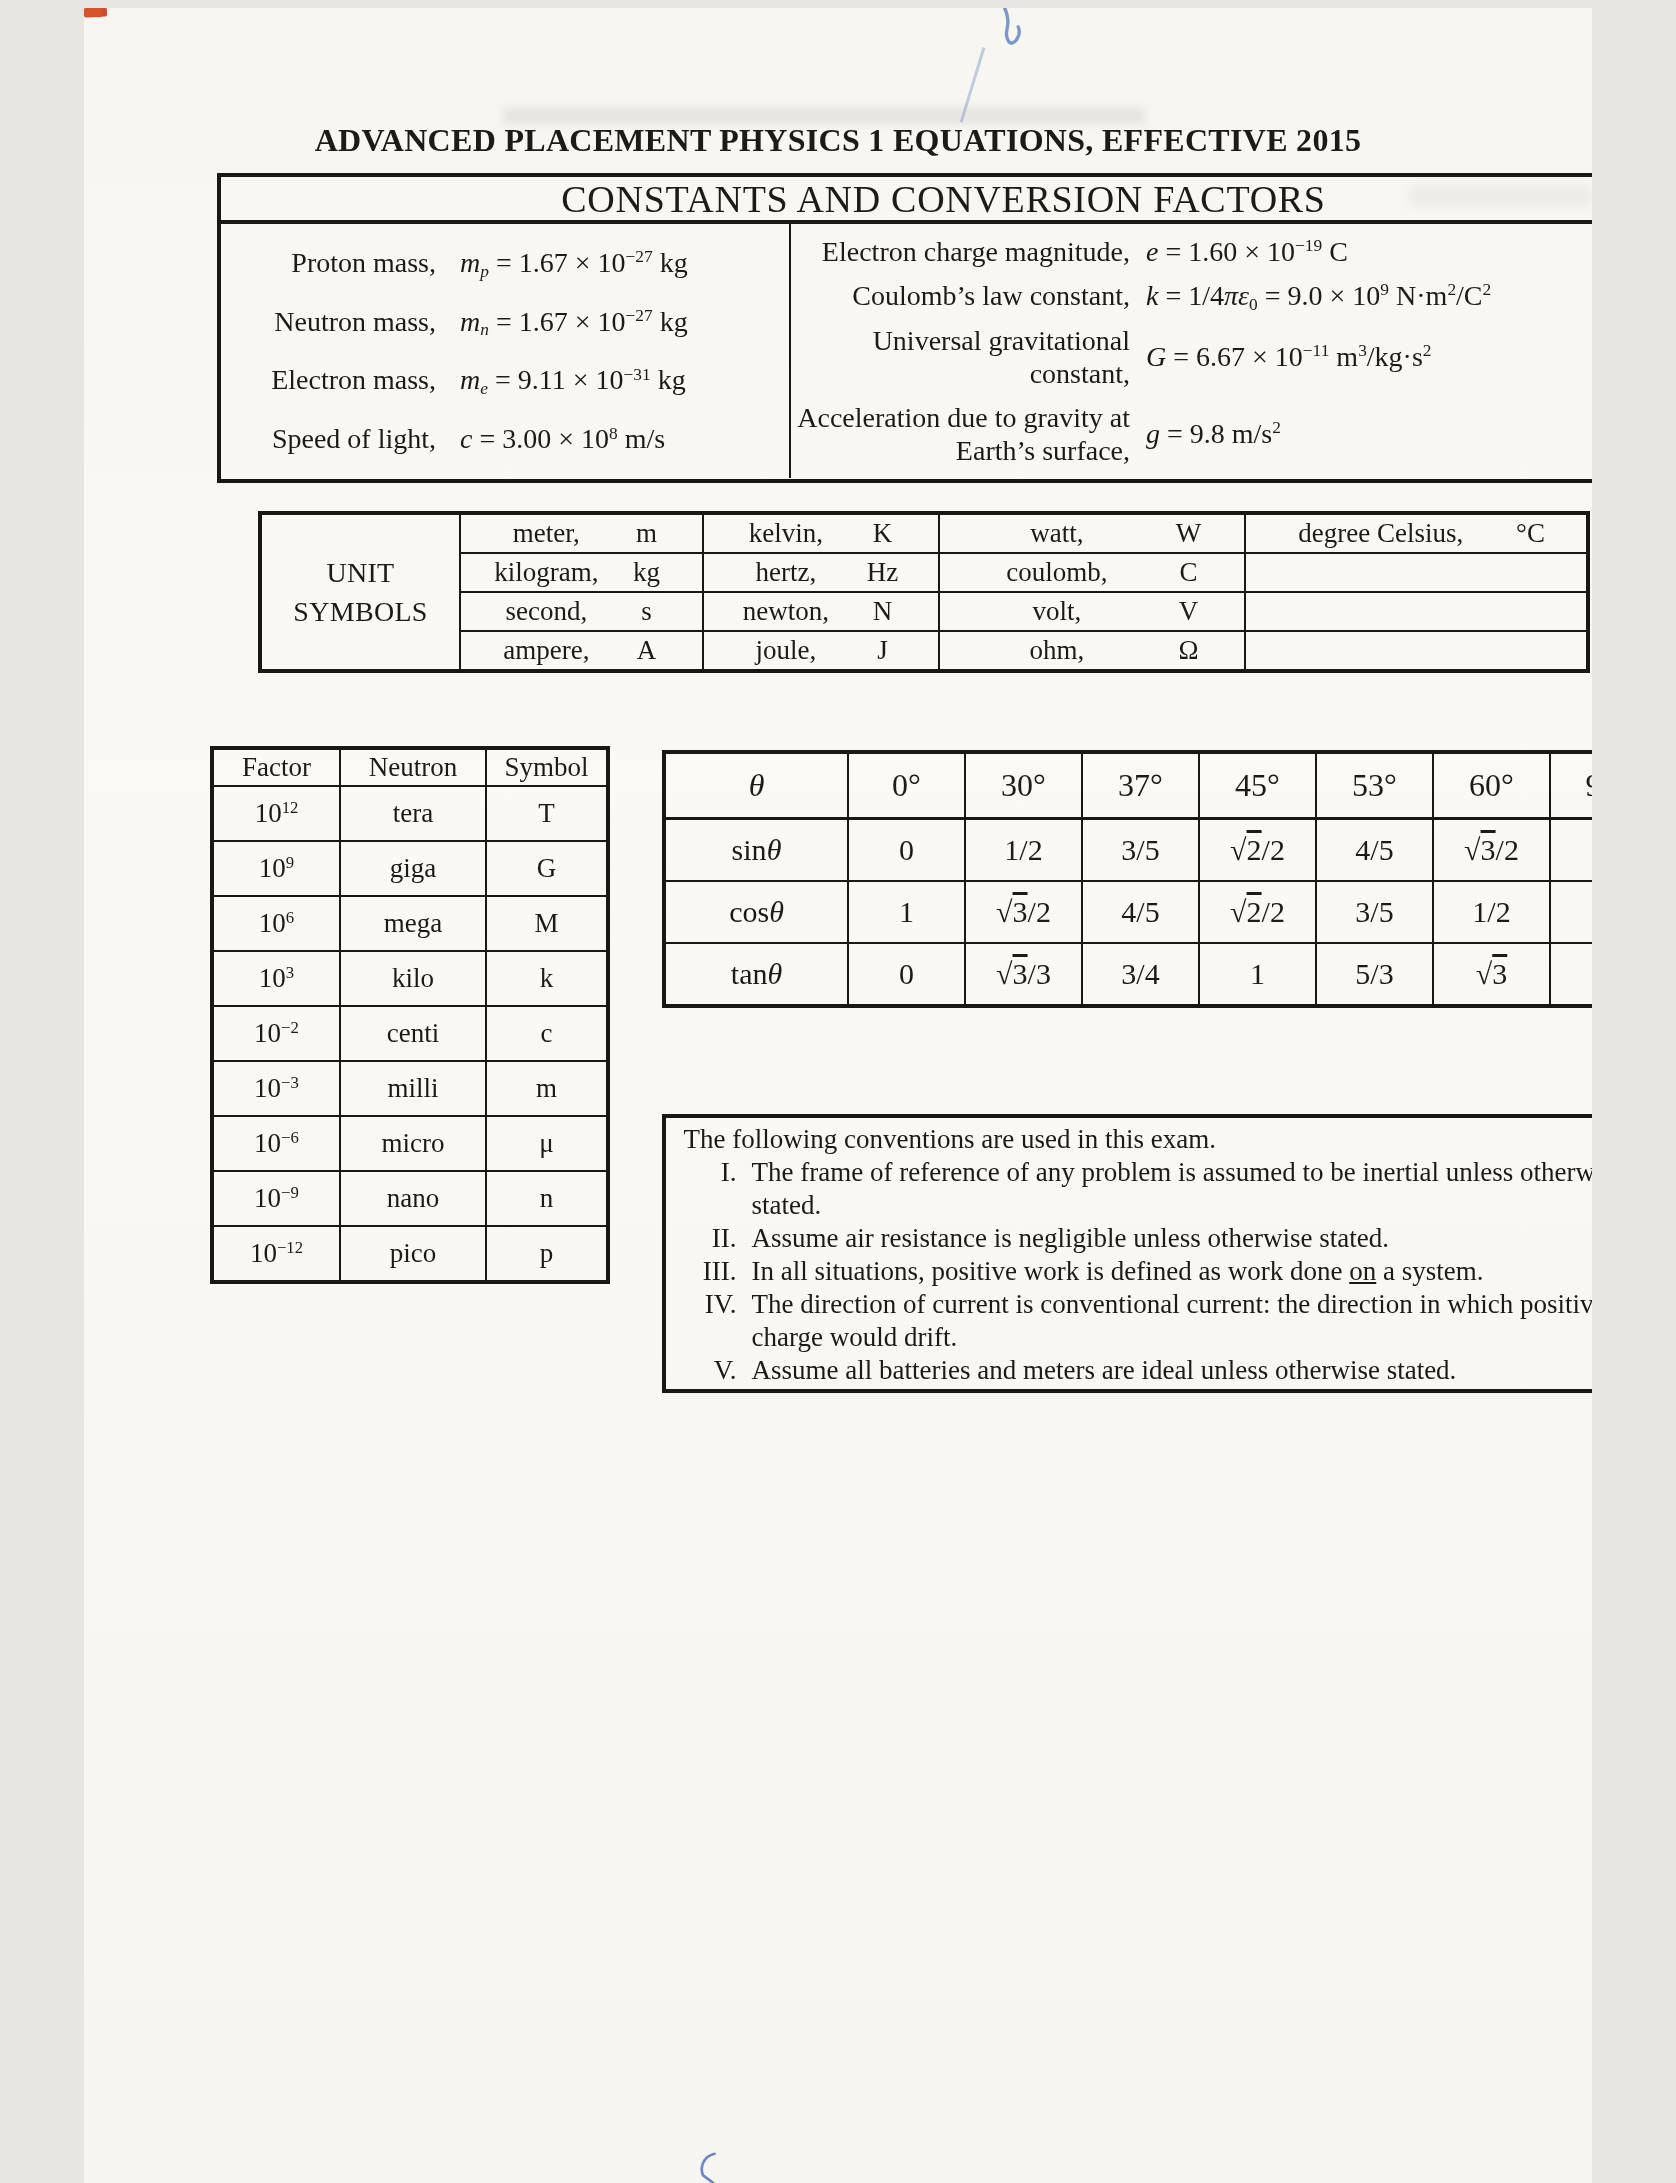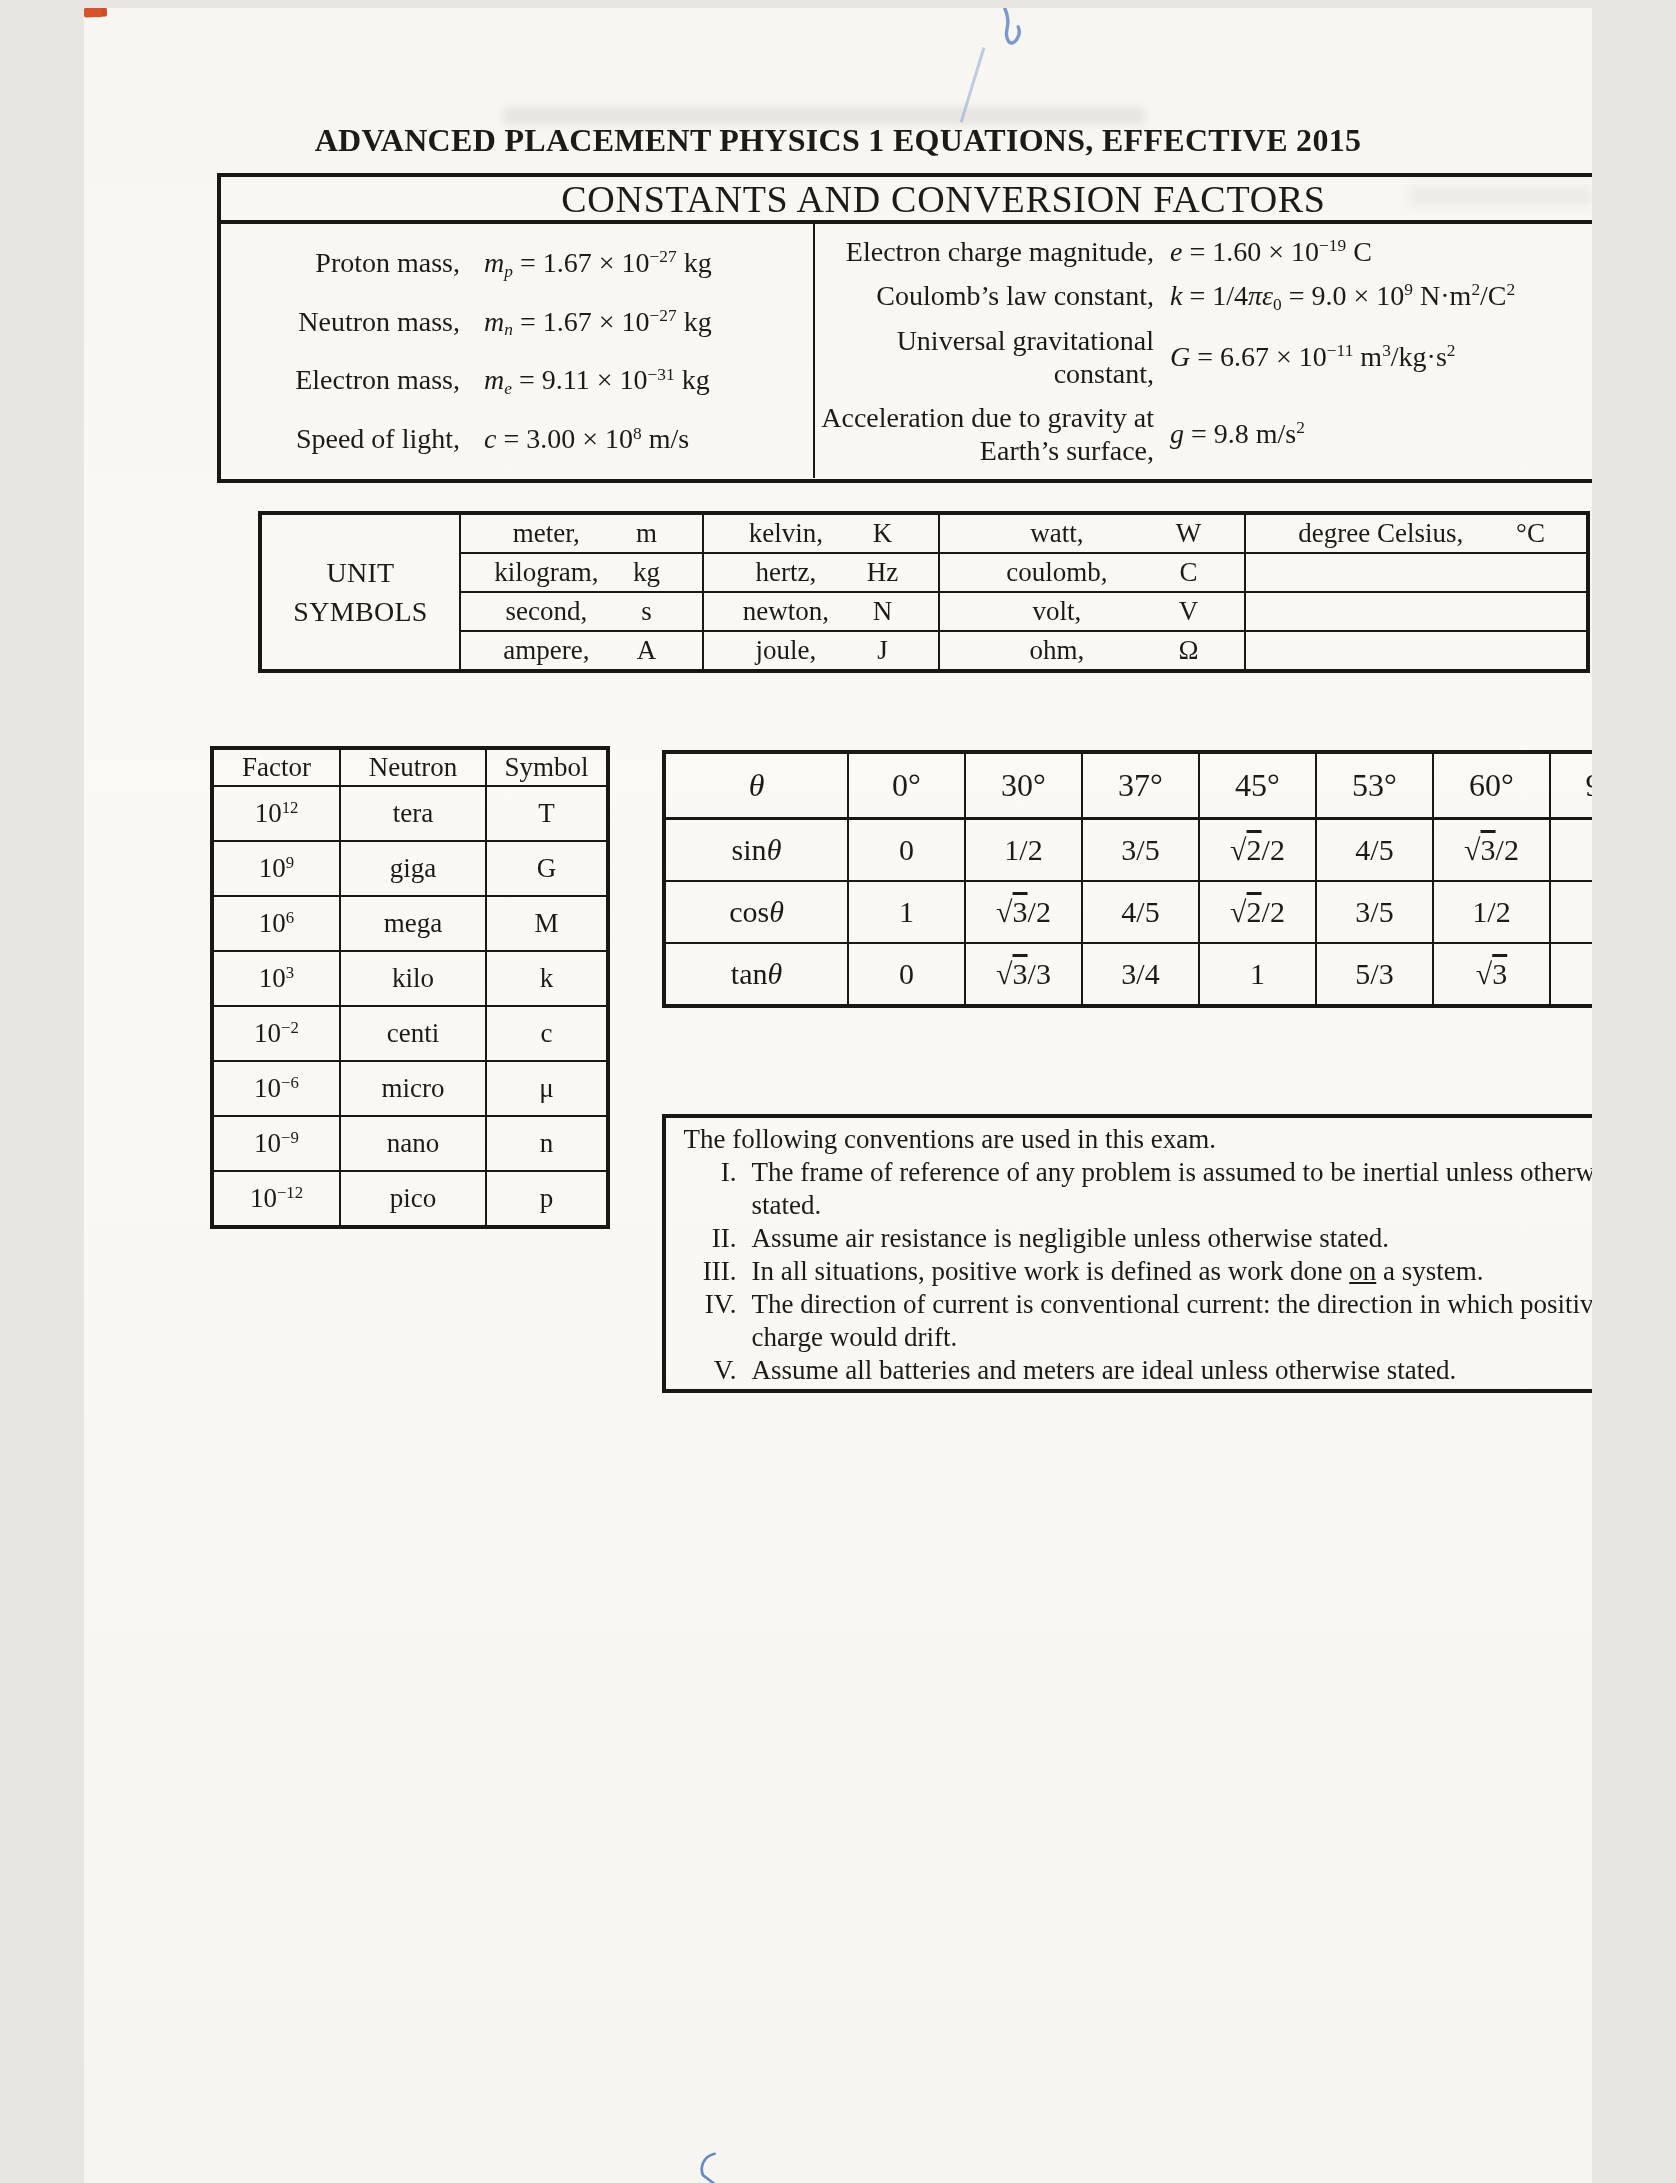--- a/index.html
+++ b/index.html
@@ -30,21 +30,21 @@
   
   .constants-box {
     position:absolute; left:133px; top:165px; width:1453px; height:310px;
     border:4px solid #1b1814; box-sizing:border-box;
   }
   .c-header {
     height:43px; border-bottom:4.7px solid #1b1814;
     display:flex; align-items:center; justify-content:center;
     font-size:38px; letter-spacing:0.7px;
   }
-  .c-body { display:flex; height:calc(100% - 48px);padding-left:24px; }
+  .c-body { display:flex; height:calc(100% - 48px); }
   .c-left {
     width:570px; flex:none; border-right:2px solid #1b1814; box-sizing:border-box;
     display:flex; flex-direction:column; justify-content:space-around; padding:9.5px 0;
   }
   .c-right {
     flex:1; display:flex; flex-direction:column; justify-content:space-around; padding:5.4px 0;
   }
   .c-row { display:flex; align-items:center; font-size:28px; }
   .c-label-l { width:215px; flex:none; text-align:right; }
   .c-eq-l   { margin-left:24px; font-size:28px; }
@@ -302,20 +302,25 @@
           <td>10<sup>3</sup></td>
           <td>kilo</td>
           <td>k</td>
         </tr>
     <tr class="pf-row">
           <td>10<sup>−2</sup></td>
           <td>centi</td>
           <td>c</td>
         </tr>
     <tr class="pf-row">
+          <td>10<sup>−3</sup></td>
+          <td>milli</td>
+          <td>m</td>
+        </tr>
+    <tr class="pf-row">
           <td>10<sup>−6</sup></td>
           <td>micro</td>
           <td>μ</td>
         </tr>
     <tr class="pf-row">
           <td>10<sup>−9</sup></td>
           <td>nano</td>
           <td>n</td>
         </tr>
     <tr class="pf-row">

